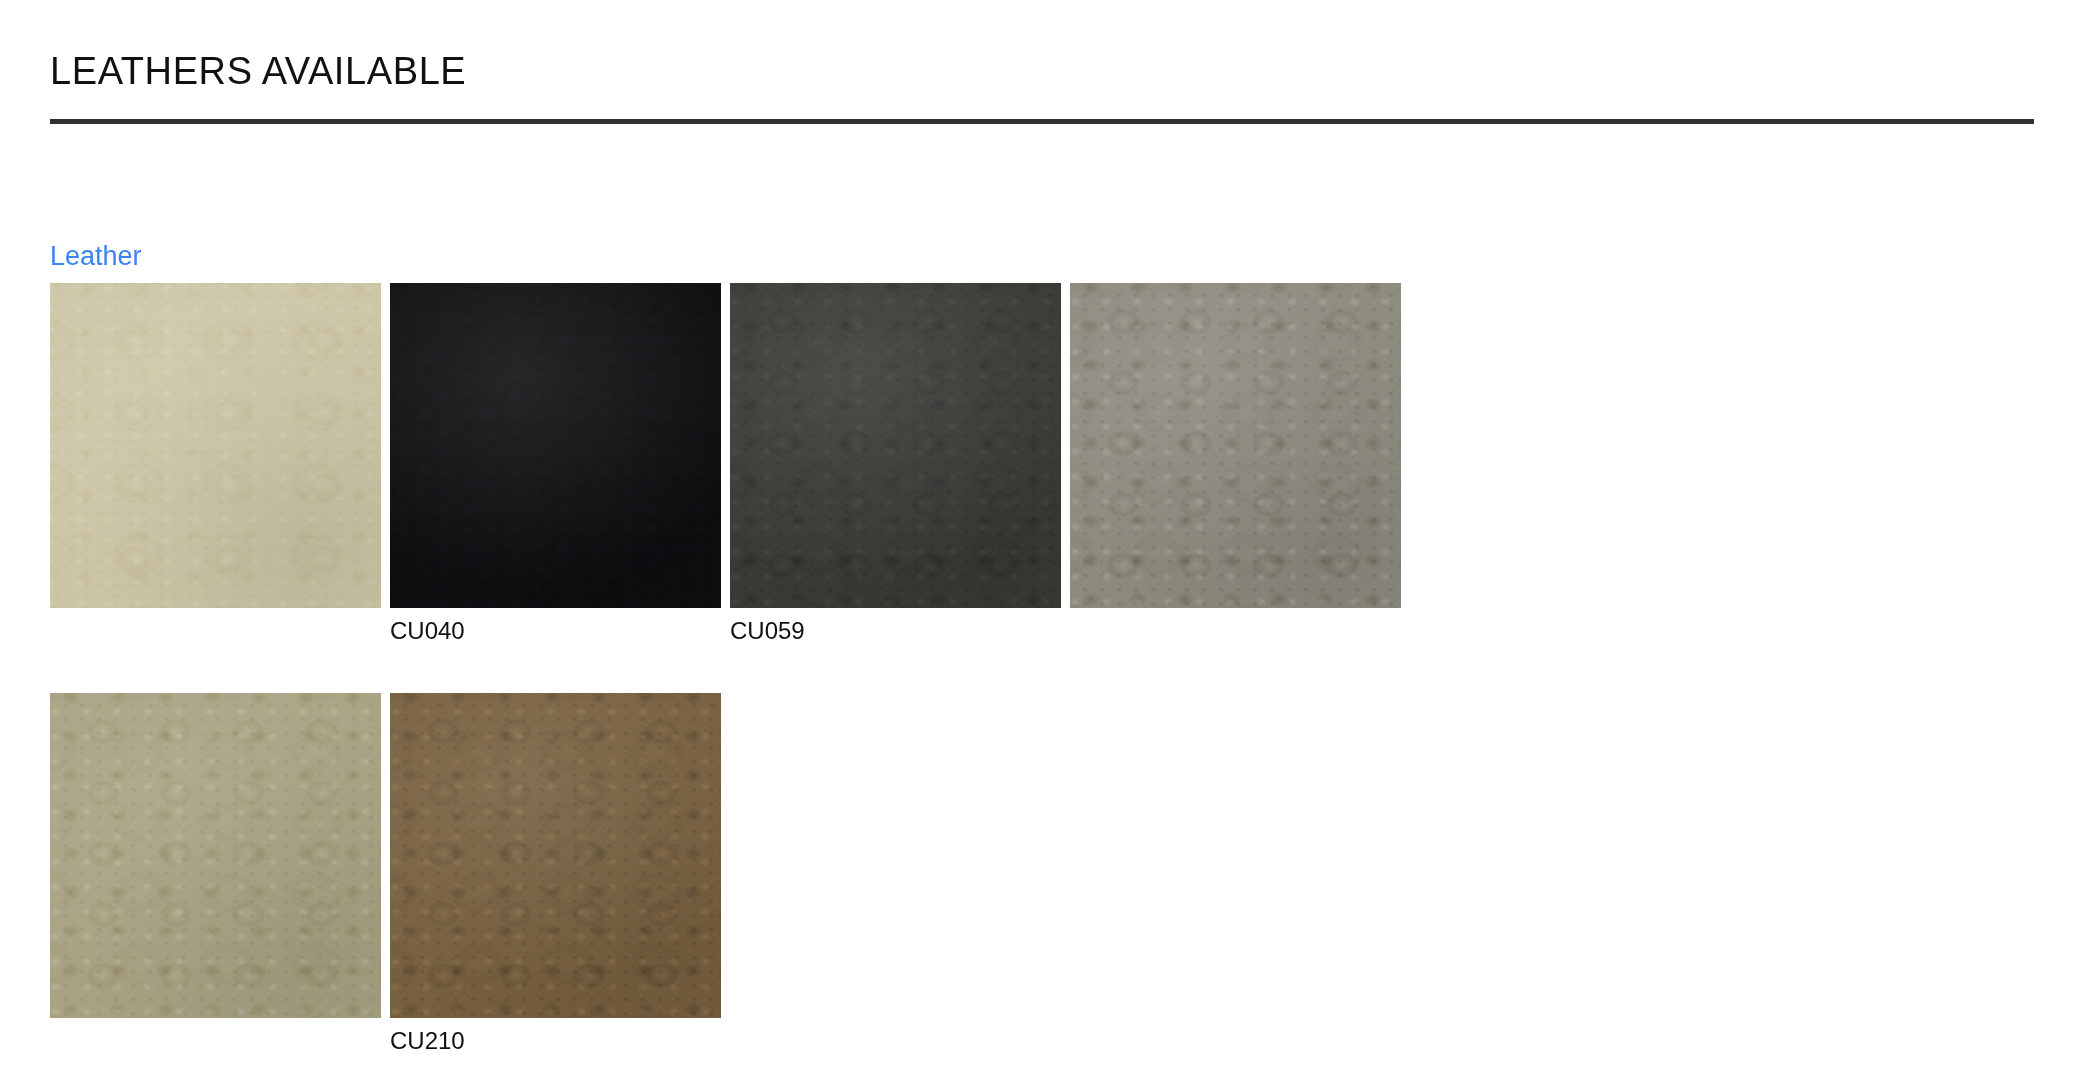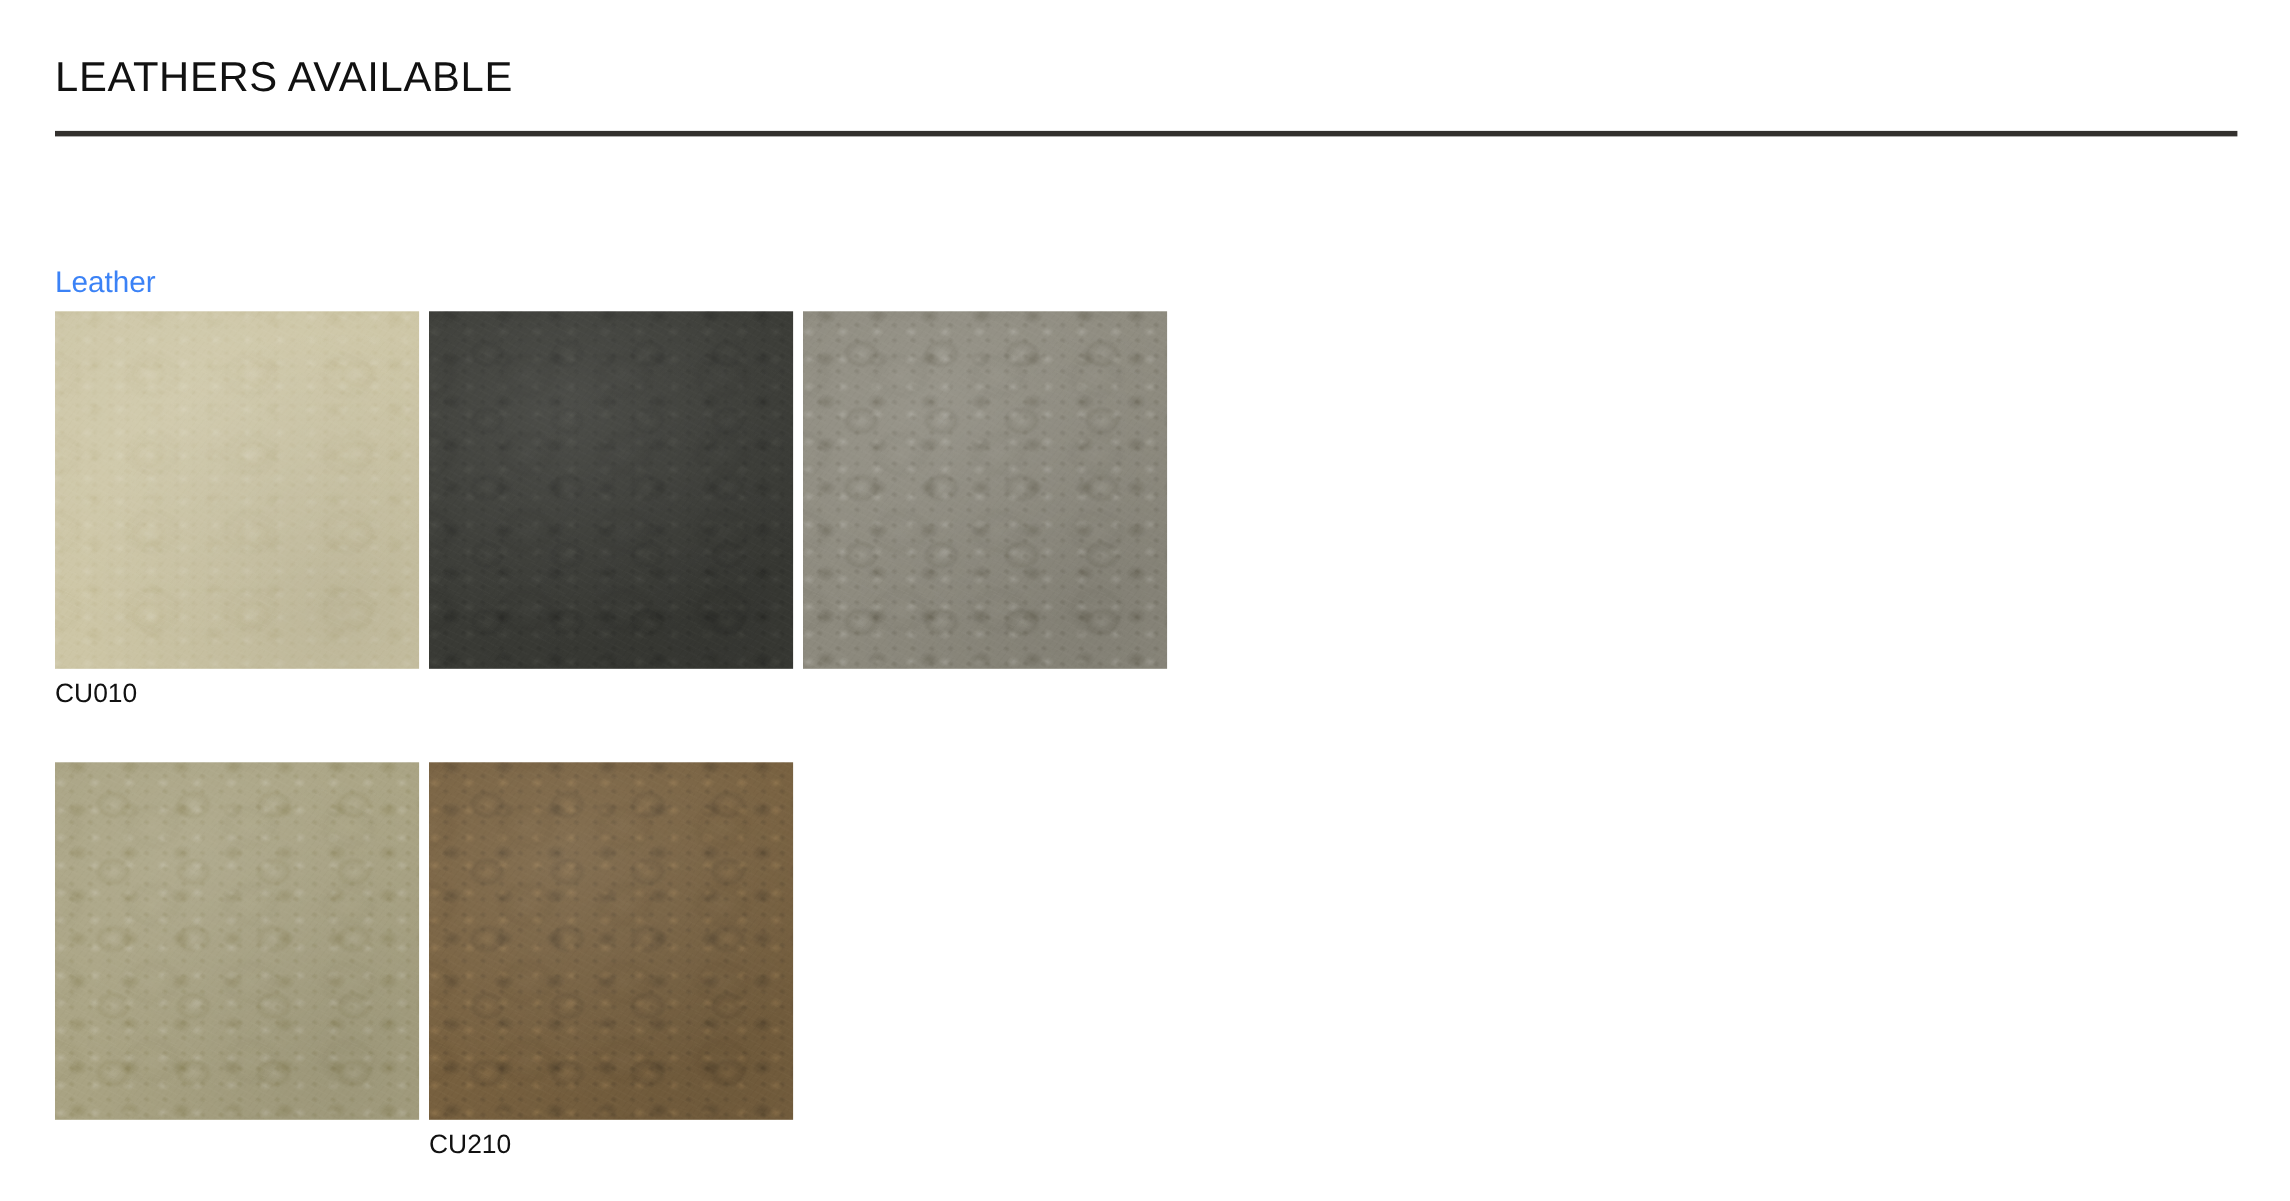--- a/index.html
+++ b/index.html
@@ -138,28 +138,36 @@
   <h2 class="section-label">Leather</h2>
 
   <div class="swatch-grid">
       <div class="swatch-row">
         <div class="swatch-cell">
           <div class="swatch-chip" style="background-color: rgb(205, 198, 166);">
             <div class="grain" style="background-size: 29px 21px, 55px 41px, 95px 73px, 15px 12px; opacity: 0.75;"></div>
             <div class="grain2" style="opacity: 1;"></div>
             <div class="sheen"></div>
           </div>
-          <div class="swatch-label">CU010</div>
+        </div>
+        <div class="swatch-cell">
+          <div class="swatch-chip" style="background-color: rgb(14, 14, 17);">
+            <div class="grain"></div>
+            <div class="grain2"></div>
+            <div class="sheen"></div>
+          </div>
+          <div class="swatch-label">CU040</div>
         </div>
         <div class="swatch-cell">
           <div class="swatch-chip" style="background-color: rgb(57, 58, 53);">
             <div class="grain" style="background-size: 31px 25px, 47px 39px, 73px 61px, 17px 14px; opacity: 1;"></div>
             <div class="grain2"></div>
             <div class="sheen"></div>
           </div>
+          <div class="swatch-label">CU059</div>
         </div>
         <div class="swatch-cell">
           <div class="swatch-chip" style="background-color: rgb(141, 138, 126);">
             <div class="grain" style="background-size: 31px 25px, 47px 39px, 73px 61px, 17px 14px; opacity: 1;"></div>
             <div class="grain2"></div>
             <div class="sheen"></div>
           </div>
         </div>
       </div>
       <div class="swatch-row">

